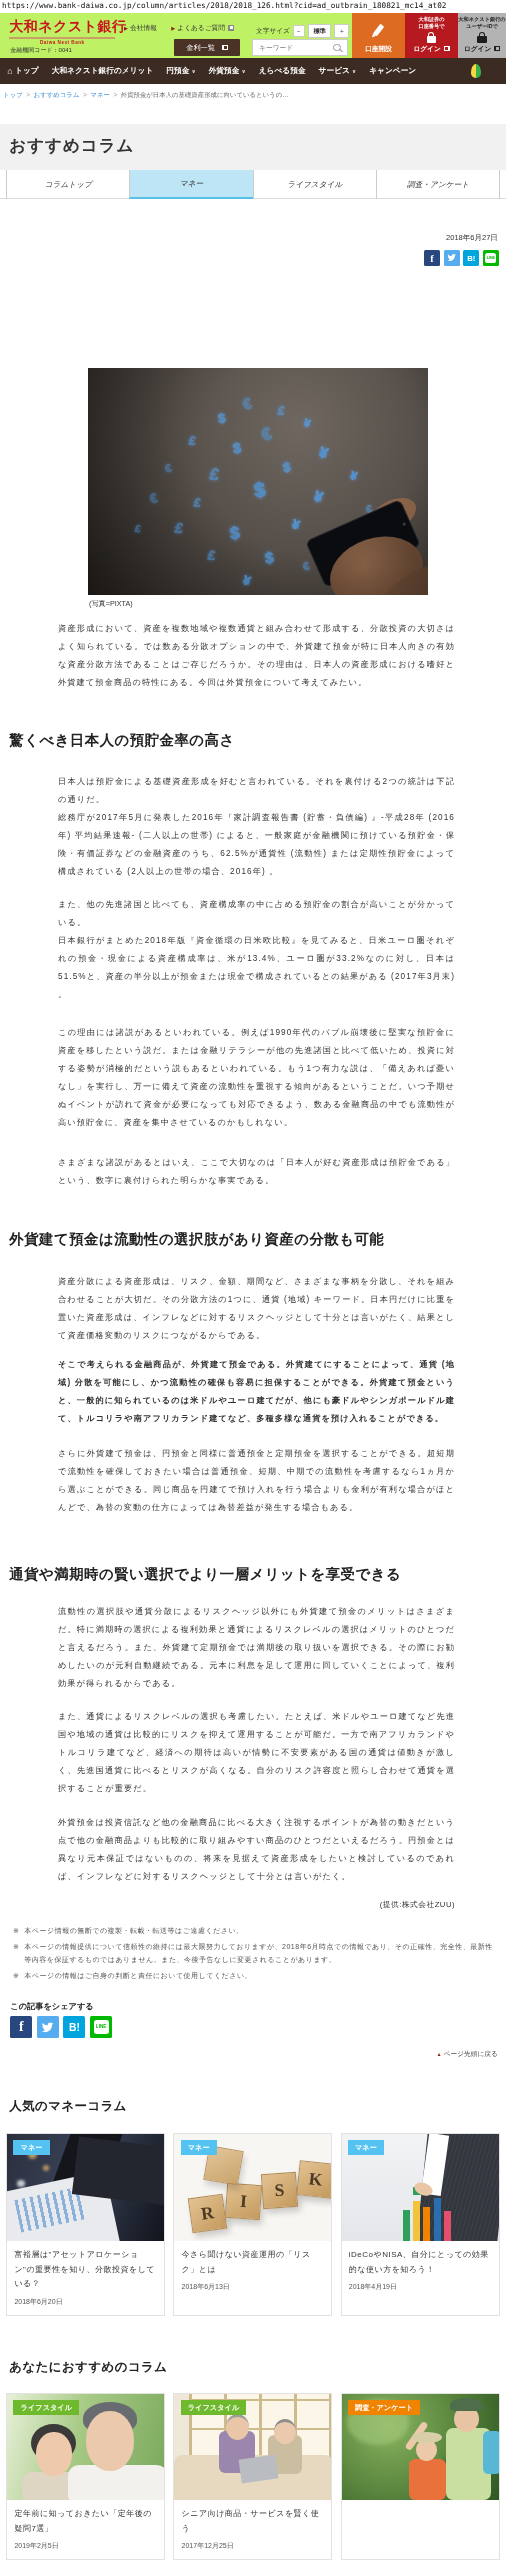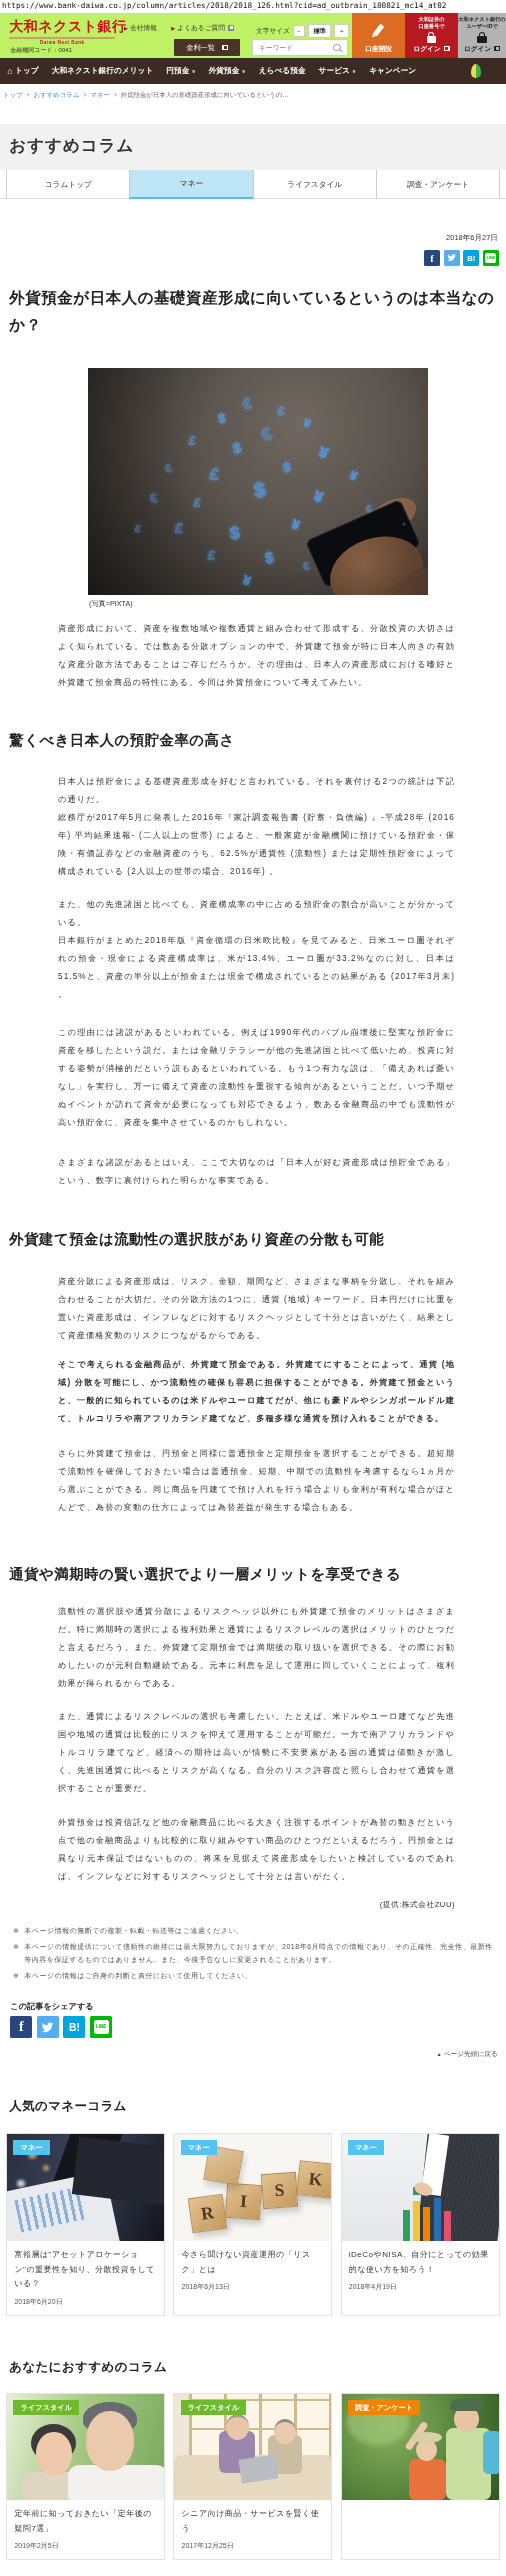--- a/index.html
+++ b/index.html
@@ -54,21 +54,21 @@
 
   
   #breadcrumb{position:absolute;top:91px;left:3.1px;font-size:6.4px;color:#666;white-space:nowrap;}
   .bc-link{color:#3b8dd4;cursor:pointer;}
   .bc-sep{margin:0 3.6px;color:#999;}
 
   
   #titleband{position:absolute;top:124px;left:0;width:506px;height:46px;background:#f1f1f1;}
   #page-title{position:absolute;left:9.3px;top:11.3px;font-size:16.5px;font-weight:bold;color:#333;letter-spacing:1px;}
   #tabsrow{position:absolute;top:170px;left:0;width:506px;height:29px;background:#fff;border-bottom:0.5px solid #ddd;box-sizing:border-box;}
-  #tabs{position:absolute;left:6.2px;top:0;width:494px;height:29px;display:flex;}
+  #tabs{position:absolute;left:6.2px;top:0;width:494px;height:29px;display:flex;font-style:italic;}
   .tab{flex:1;display:flex;align-items:center;justify-content:center;font-size:7.7px;color:#333;border-left:0.5px solid #ccc;cursor:pointer;box-sizing:border-box;}
   .tab:last-child{border-right:0.5px solid #ccc;}
   .tab.active{background:#bee5f6;border-bottom:2.1px solid #57bfe8;}
 
   
   #art-date{position:absolute;top:233px;right:8.2px;font-size:7.5px;color:#333;}
   #share-top{position:absolute;top:250px;right:7.2px;display:flex;gap:3.6px;}
   .sicon{display:flex;align-items:center;justify-content:center;border-radius:1.5px;color:#fff;cursor:pointer;flex:none;}
   .s30{width:16px;height:16px;}
   .s42{width:22px;height:22px;}
@@ -265,21 +265,20 @@
         <svg viewBox="0 0 24 24" width="9.3" height="9.3">
           <path fill="#fff" d="M23.4 4.8c-.8.4-1.7.6-2.6.8.9-.6 1.6-1.5 2-2.5-.9.5-1.9.9-2.9 1.1a4.5 4.5 0 0 0-7.8 3.1c0 .4 0 .7.1 1A12.9 12.9 0 0 1 2.9 3.6a4.5 4.5 0 0 0 1.4 6 4.4 4.4 0 0 1-2-.5v.1c0 2.2 1.5 4 3.6 4.4a4.5 4.5 0 0 1-2 .1 4.5 4.5 0 0 0 4.2 3.1A9 9 0 0 1 .6 18.6a12.7 12.7 0 0 0 6.9 2c8.3 0 12.8-6.9 12.8-12.8v-.6c.9-.6 1.6-1.4 2.1-2.4z"></path>
         </svg>
       </div>
       <div class="sicon ht s30">B!</div>
       <div class="sicon ln s30">
         <span class="line-bub">LINE</span>
       </div>
     </div>
 
-  <div id="h1">外貨預金が日本人の基礎資産形成に向いているというのは本当なのか？</div>
   <div id="hero">
       <span class="cur" style="left: 155px; top: 27px; font-size: 15.5px; transform: rotate(-15deg); opacity: 0.6;">€</span>
       <span class="cur" style="left: 190px; top: 36px; font-size: 12.4px; transform: rotate(10deg); opacity: 0.72;">£</span>
       <span class="cur" style="left: 130px; top: 43px; font-size: 13.4px; transform: rotate(-6deg); opacity: 0.84;">$</span>
       <span class="cur" style="left: 216px; top: 49px; font-size: 11.3px; transform: rotate(18deg); opacity: 0.96;">¥</span>
       <span class="cur" style="left: 174px; top: 56px; font-size: 17.5px; transform: rotate(-15deg); opacity: 0.6;">€</span>
       <span class="cur" style="left: 101px; top: 66px; font-size: 12.4px; transform: rotate(10deg); opacity: 0.72;">£</span>
       <span class="cur" style="left: 145px; top: 72px; font-size: 14.4px; transform: rotate(-6deg); opacity: 0.84;">$</span>
       <span class="cur" style="left: 231px; top: 76px; font-size: 15.5px; transform: rotate(18deg); opacity: 0.96;">¥</span>
       <span class="cur" style="left: 77px; top: 94px; font-size: 11.3px; transform: rotate(-15deg); opacity: 0.6;">€</span>

